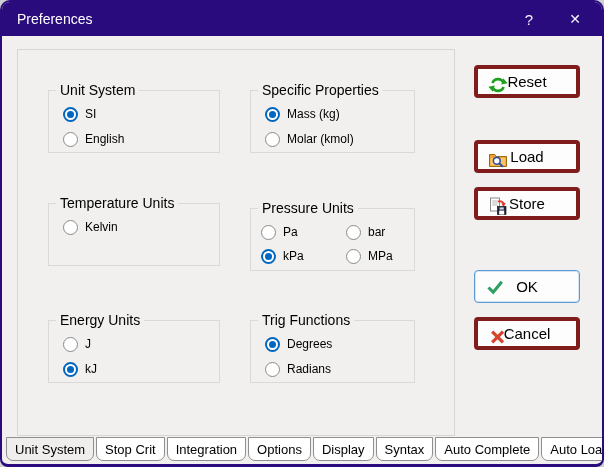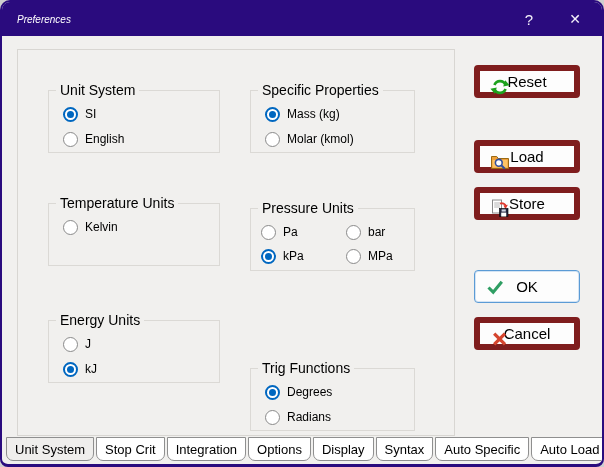--- a/index.html
+++ b/index.html
@@ -6,21 +6,21 @@
   *{box-sizing:border-box;}
   .window{
     position:relative;width:604px;height:467px;
     background:#f1f0ee;
     border:2px solid #2a0b7e;border-bottom-width:3px;
     border-radius:10px 10px 8px 8px;overflow:hidden;
     font-family:"Liberation Sans",sans-serif;color:#000;
   }
   
   .titlebar{height:34px;background:#2a0b7e;display:flex;align-items:center;color:#fff;}
-  .titlebar .title{padding-left:15px;font-size:10px;flex:0 0 auto;font-style:italic;}
+  .titlebar .title{padding-left:15px;font-size:14px;flex:0 0 auto;}
   .titlebar .spacer{flex:1;}
   .tb-btn{width:46px;height:34px;display:flex;align-items:center;justify-content:center;
           font-size:15px;color:#f4f2fa;cursor:default;}
   .tb-btn.close{font-size:14px;margin-right:4px;}
   
   .body{position:absolute;left:0;top:34px;right:0;bottom:0;}
   .panel{position:absolute;left:15px;top:13px;width:438px;height:387px;
          border:1px solid #d8d6d2;}
   
   .group{position:absolute;border:1px solid #dbd9d5;}
@@ -30,24 +30,24 @@
   .opts.grid2{display:grid;grid-template-columns:78px auto;padding-left:10px;row-gap:6px;}
   .radio{display:flex;align-items:center;gap:7px;font-size:12px;height:18px;cursor:default;white-space:nowrap;}
   .rb{width:15px;height:15px;border-radius:50%;background:#fff;border:1px solid #8a8a8a;flex:0 0 auto;position:relative;}
   .rb.on{border:2px solid #0067c0;}
   .rb.on::after{content:"";position:absolute;inset:2px;border-radius:50%;background:#0067c0;}
   .g-unit{left:46px;top:54px;width:172px;height:63px;}
   .g-spec{left:248px;top:54px;width:165px;height:63px;}
   .g-temp{left:46px;top:167px;width:172px;height:63px;}
   .g-pres{left:248px;top:172px;width:165px;height:63px;}
   .g-ener{left:46px;top:284px;width:172px;height:63px;text-align:right;}
-  .g-trig{left:248px;top:284px;width:165px;height:63px;margin-top:48px;}
+  .g-trig{left:248px;top:284px;width:165px;height:63px;}
   
   .btn{position:absolute;left:472px;width:106px;height:33px;background:#fdfdfd;
-       border:6px solid #7f1d1d;border-radius:4px;display:flex;align-items:center;
+       border:4px solid #7f1d1d;border-radius:4px;display:flex;align-items:center;
        justify-content:center;font-size:15px;cursor:default;}
   .btn .bicon{position:absolute;left:10px;top:6px;width:20px;height:20px;}
   .btn-reset{top:29px;}
   .btn-load{top:104px;}
   .btn-store{top:151px;}
   .btn-ok{top:234px;border:1px solid #5b9bd5;box-shadow:0 0 0 1px #d4e4f4 inset;}
   .btn-cancel{top:281px;}
   
   .tabbar{position:absolute;left:4px;right:3px;top:401px;height:24px;display:flex;align-items:flex-start;}
   .tab{background:#fff;border:1px solid #8f8f8f;border-radius:0 0 7px 7px;margin-right:2px;
@@ -220,21 +220,21 @@
       <div class="tab">
           <span>Options</span>
         </div>
       <div class="tab">
           <span>Display</span>
         </div>
       <div class="tab">
           <span>Syntax</span>
         </div>
       <div class="tab">
-          <span>Auto Specific</span>
+          <span>Auto Complete</span>
         </div>
       <div class="tab">
           <span>Auto Load</span>
         </div>
 
     </div>
 
   </div>
 </div>
 

